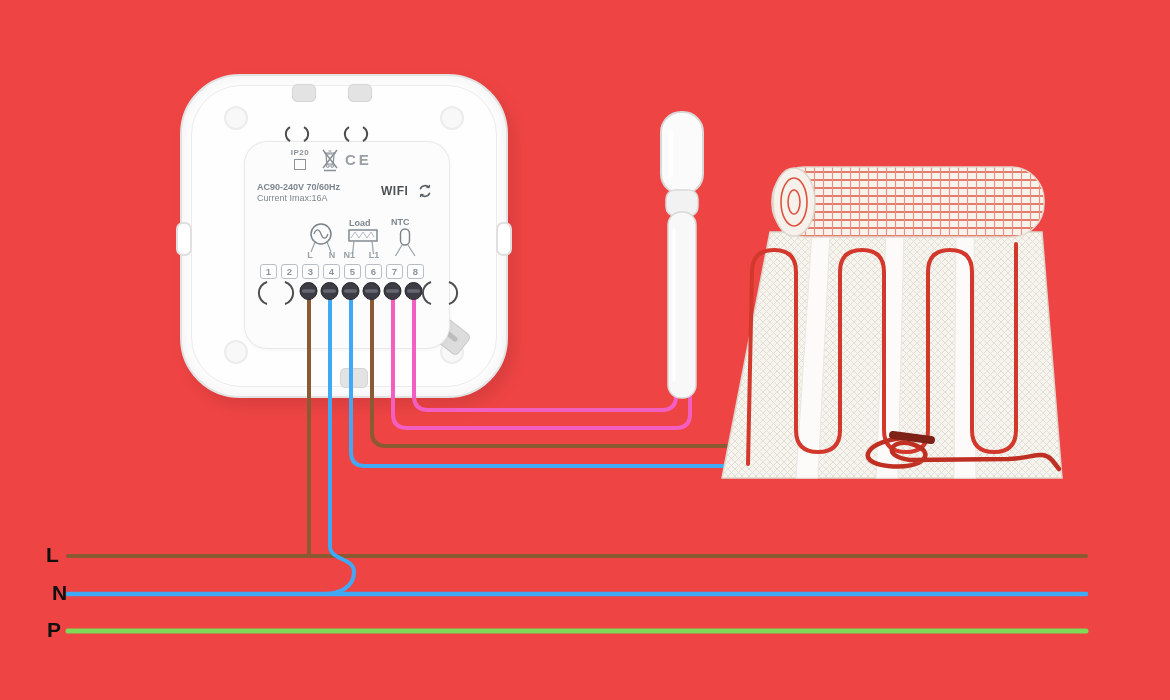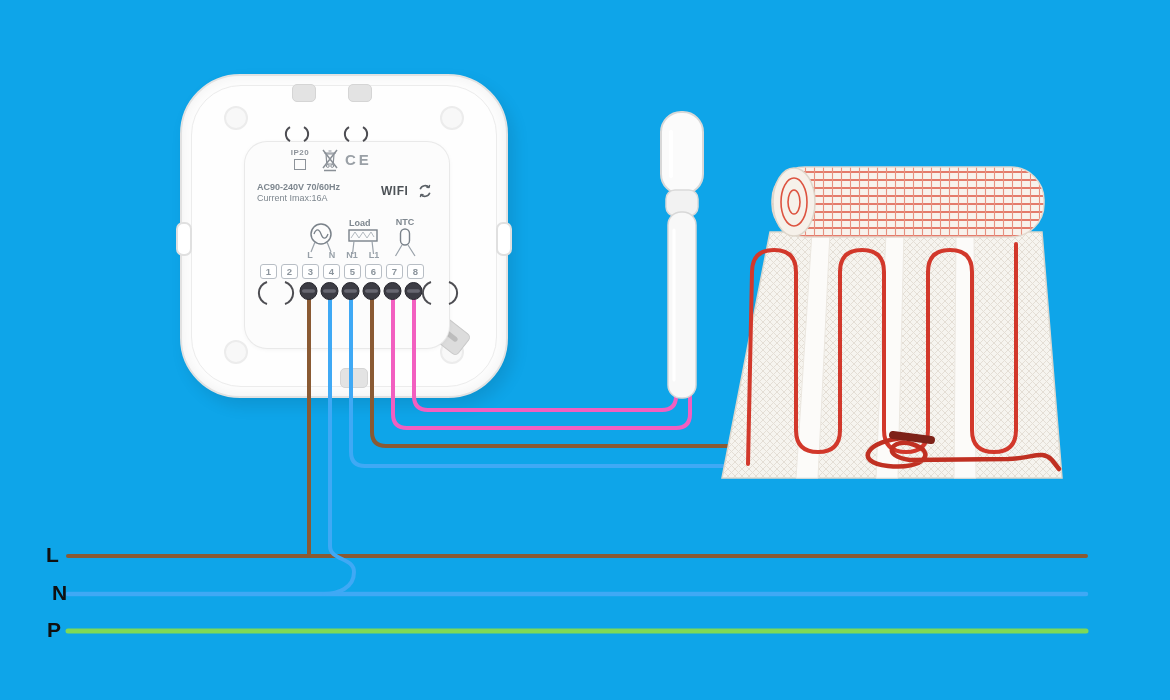--- a/index.html
+++ b/index.html
@@ -1,16 +1,16 @@
 <!DOCTYPE html>
 <html><head>
 <meta charset="utf-8">
 <style>
   html,body{margin:0;padding:0;background:#ffffff;}
-  .stage{position:relative;width:1170px;height:700px;background:#0ea5e9;overflow:hidden;
+  .stage{position:relative;width:1170px;height:700px;background:#ef4444;overflow:hidden;
          font-family:"Liberation Sans",sans-serif;}
 
   
   .thermostat{position:absolute;left:180px;top:74px;width:324px;height:320px;
     background:#fdfdfd;border:2px solid #e2e2e2;border-radius:60px;
     box-shadow:6px 8px 16px rgba(0,0,0,.10), inset 0 0 14px rgba(0,0,0,.05);}
   .therm-ring{position:absolute;left:9px;top:9px;right:9px;bottom:9px;
     border:1px solid #ececec;border-radius:50px;background:#fefefe;}
   .corner-hole{position:absolute;width:20px;height:20px;border:2px solid #ececec;border-radius:50%;background:#f8f8f8;}
   .ch1{left:42px;top:30px;} .ch2{right:42px;top:30px;} .ch3{left:42px;bottom:32px;} .ch4{right:42px;bottom:32px;}
@@ -31,24 +31,24 @@
   .ip-group{position:absolute;left:42px;top:6px;width:26px;text-align:center;}
   .ip-text{font-size:8px;font-weight:bold;color:#8d939a;letter-spacing:.5px;}
   .ip-box{margin:2px auto 0;width:10px;height:9px;border:1.2px solid #8d939a;}
   .weee{position:absolute;left:76px;top:5px;}
   .ce{position:absolute;left:100px;top:9px;font-size:15px;font-weight:700;color:#9aa0a6;letter-spacing:3px;}
   .volt{position:absolute;left:12px;top:40px;font-size:9px;font-weight:bold;color:#7d868e;}
   .curr{position:absolute;left:12px;top:51px;font-size:9px;font-weight:normal;color:#7d868e;text-align:right;}
   .wifi{position:absolute;left:136px;top:42px;font-size:12px;font-weight:bold;color:#4d5257;letter-spacing:.5px;}
   .sync{position:absolute;left:172px;top:41px;}
   .load-lbl{position:absolute;left:104px;top:76px;width:28px;font-size:9px;font-weight:bold;color:#7d868e;}
-  .ntc-lbl{position:absolute;left:146px;top:75px;width:28px;text-align:center;font-size:9px;font-weight:bold;color:#7d868e;}
+  .ntc-lbl{position:absolute;left:146px;top:75px;width:28px;text-align:left;font-size:9px;font-weight:bold;color:#7d868e;}
 
   .tl{position:absolute;top:108px;width:22px;text-align:center;font-size:9px;font-weight:bold;color:#97a0a8;}
-  .tl0{left:54px;} .tl1{left:76px;} .tl2{left:96px;} .tl3{left:118px;}
+  .tl0{left:54px;} .tl1{left:76px;} .tl2{left:88px;text-align:right;} .tl3{left:118px;}
 
   .tb{position:absolute;top:122px;width:17px;height:15px;box-sizing:border-box;border:1.5px solid #b8bec5;
     border-radius:3px;display:flex;align-items:center;justify-content:center;
     font-size:9.5px;font-weight:bold;color:#8b949c;background:#fff;}
   .tb0{left:15px;} .tb1{left:36px;} .tb2{left:57px;} .tb3{left:78px;}
   .tb4{left:99px;} .tb5{left:120px;} .tb6{left:141px;} .tb7{left:162px;}
 
   
   .overlay{position:absolute;left:0;top:0;pointer-events:none;}
 

